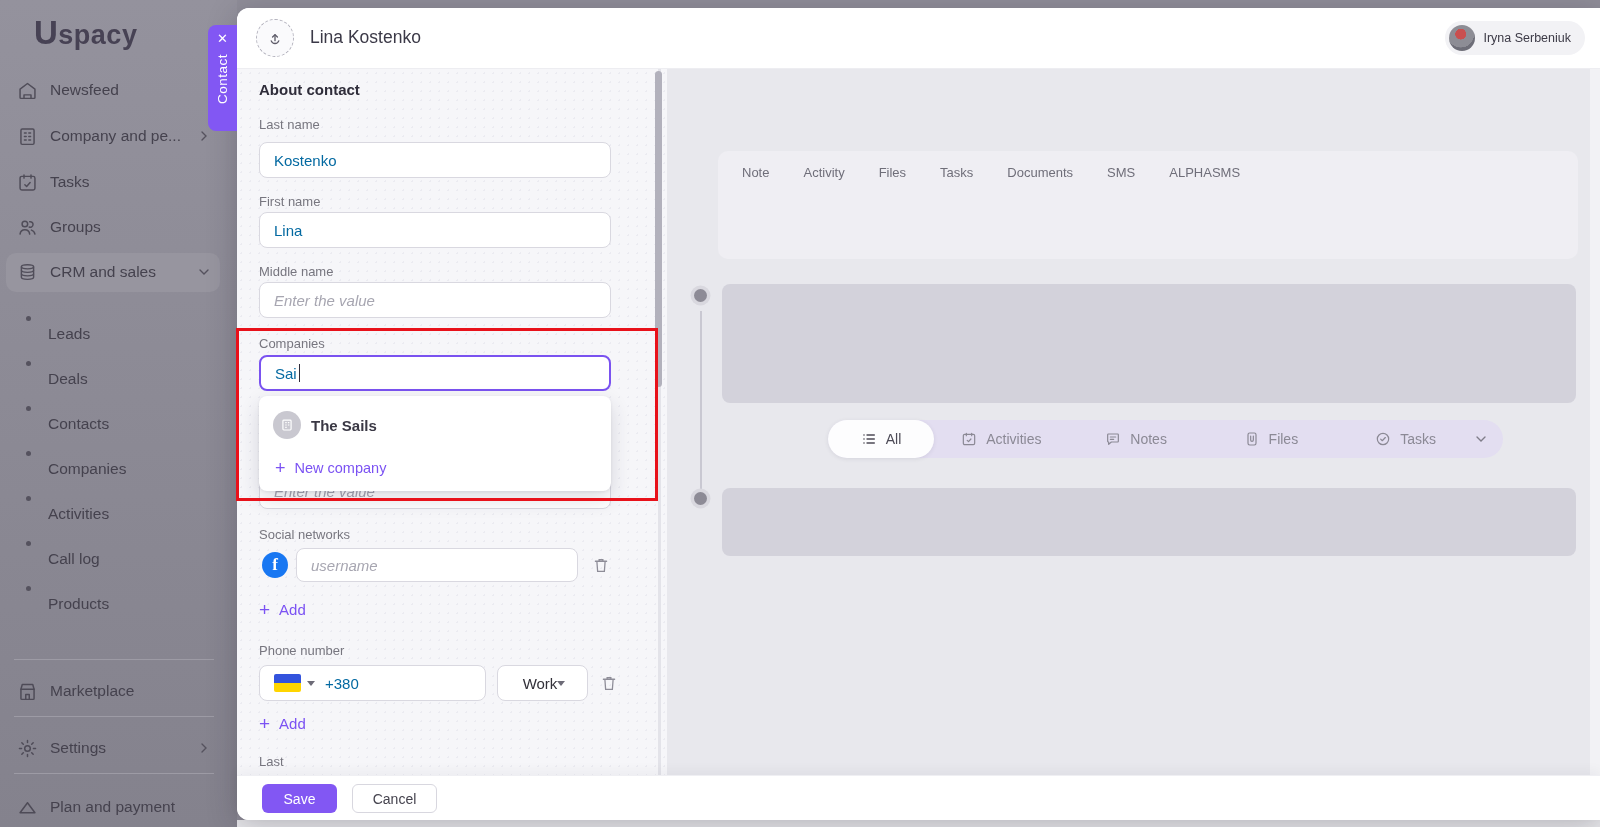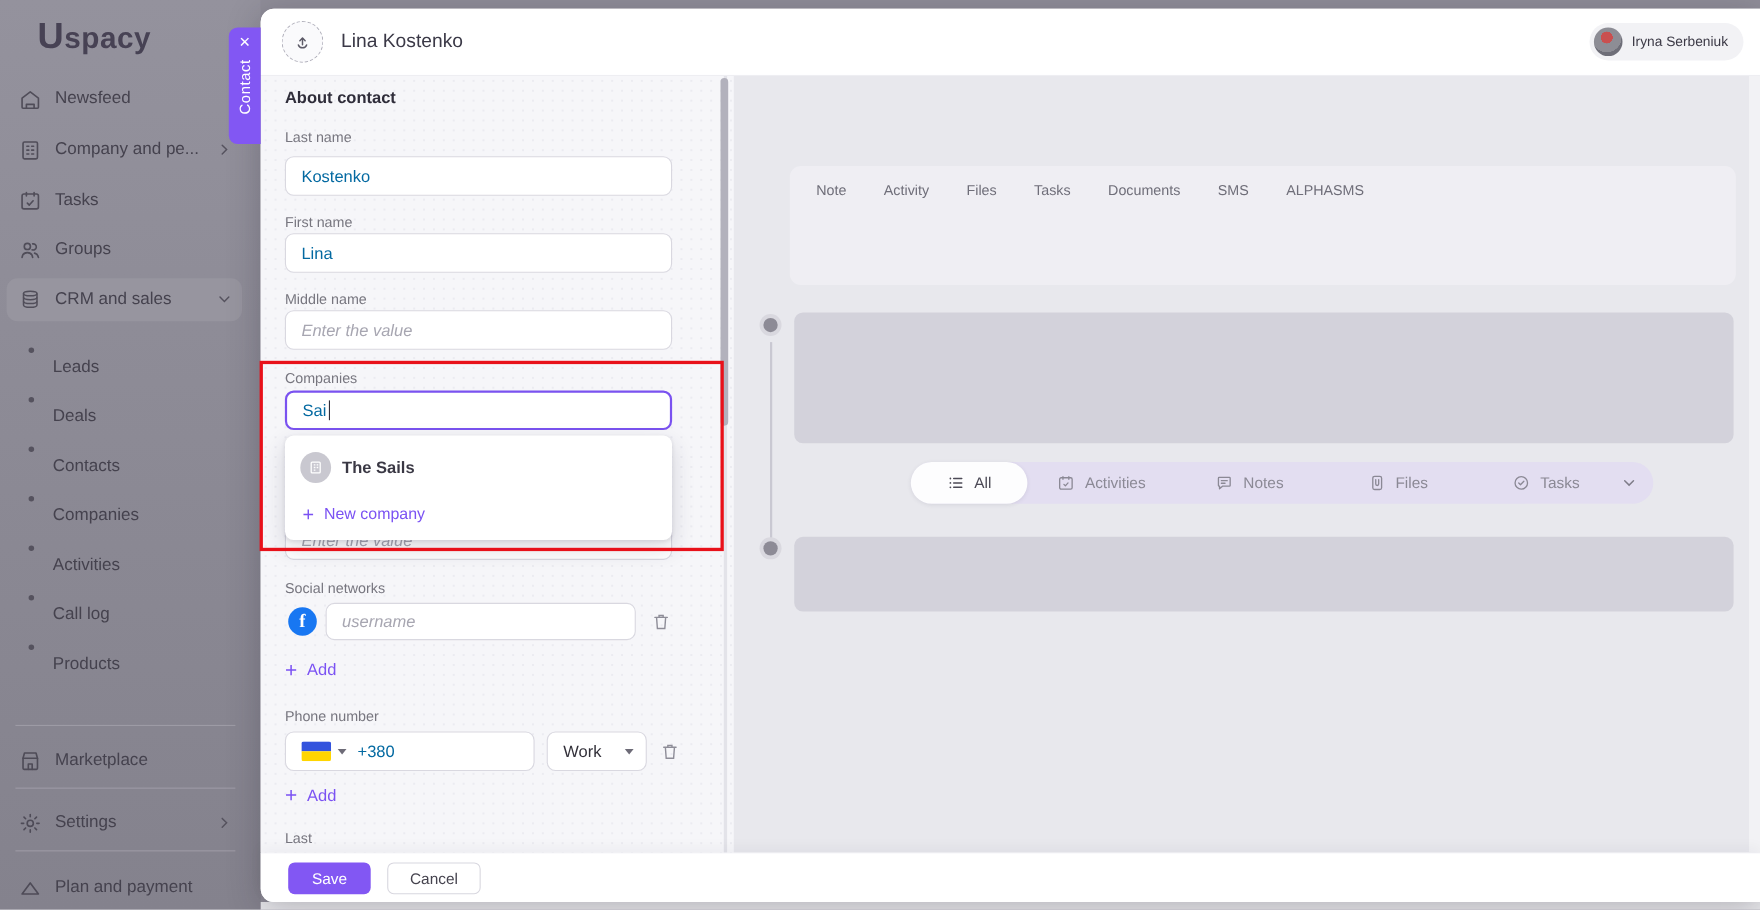--- a/index.html
+++ b/index.html
@@ -62,21 +62,21 @@
   .addlink { position:absolute; left:22px; display:flex; align-items:center; gap:9px; color:#7b52f3; font-size:15px; cursor:pointer; }
   .addlink .plus { font-size:19px; line-height:1; }
   .fb { position:absolute; left:25px; width:26px; height:26px; border-radius:50%; background:#1877f2; color:#fff;
         display:flex; align-items:center; justify-content:center; font-weight:700; font-size:17px; font-family:"Liberation Serif", serif; }
   .trash { position:absolute; width:18px; height:19px; color:#8e8d98; cursor:pointer; }
   .flagbox { display:flex; align-items:center; gap:6px; margin-right:10px; cursor:pointer; }
   .flag { width:27px; height:18px; border-radius:2px; overflow:hidden; }
   .flag .b { height:9px; background:#3353dd; } .flag .y { height:9px; background:#ffd500; }
   .tiny-caret { width:0; height:0; border-left:4px solid transparent; border-right:4px solid transparent; border-top:5px solid #6d6b77; }
   .wsel { position:absolute; left:260px; width:91px; height:36px; background:#fff; border:1px solid #d9d8e0; border-radius:8px;
-          display:flex; align-items:center; justify-content:space-between; padding:0 11px 0 14px; font-size:15px; color:#323039; cursor:pointer; }
+          display:flex; align-items:center; justify-content:center; padding:0 11px 0 14px; font-size:15px; color:#323039; cursor:pointer; }
   .vtrack { position:absolute; left:421px; top:0; bottom:0; width:3px; background:#e3e3e9; }
   .vthumb { position:absolute; left:418px; top:2px; width:7px; height:316px; background:#b2b1bc; border-radius:4px; cursor:pointer; }
 
   
   .right-panel { position:absolute; left:430px; top:61px; width:933px; height:706px; background:#e8e8ed; overflow:hidden; }
   .rscroll { position:absolute; left:923px; top:0; bottom:0; width:10px; background:#f2f2f5; }
   .notecard { position:absolute; left:51px; top:82px; width:860px; height:108px; background:#efeef3; border-radius:10px; }
   .ntabs { position:absolute; left:24px; top:14px; display:flex; gap:34px; font-size:13px; color:#6f6e79; }
   .ntabs span { cursor:pointer; }
   .ninput { position:absolute; left:16px; top:42px; width:828px; height:40px; border:1px solid #cbcad4; border-radius:8px;

